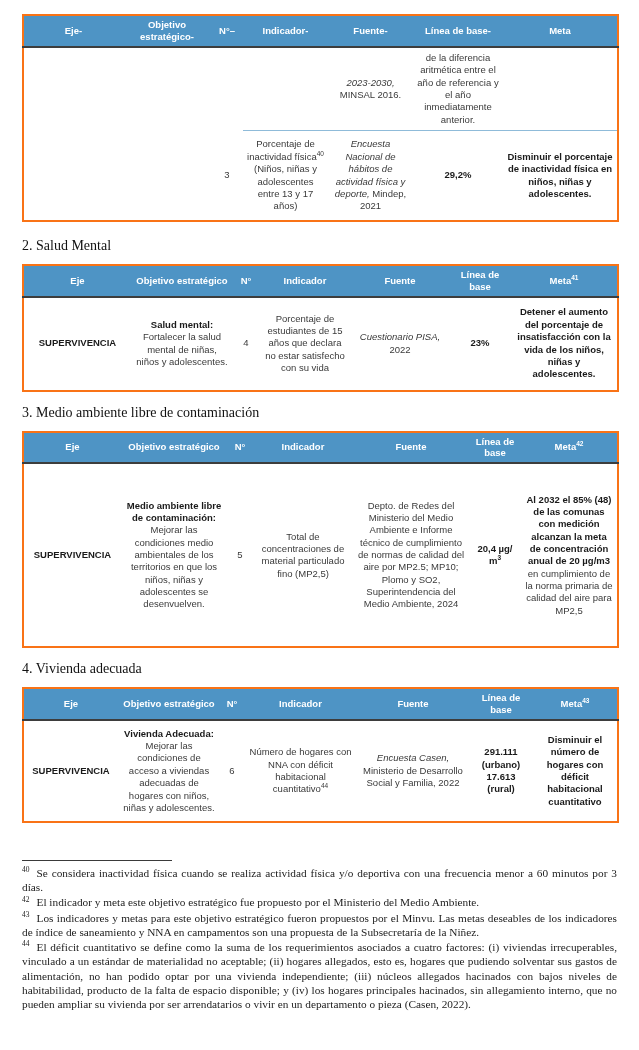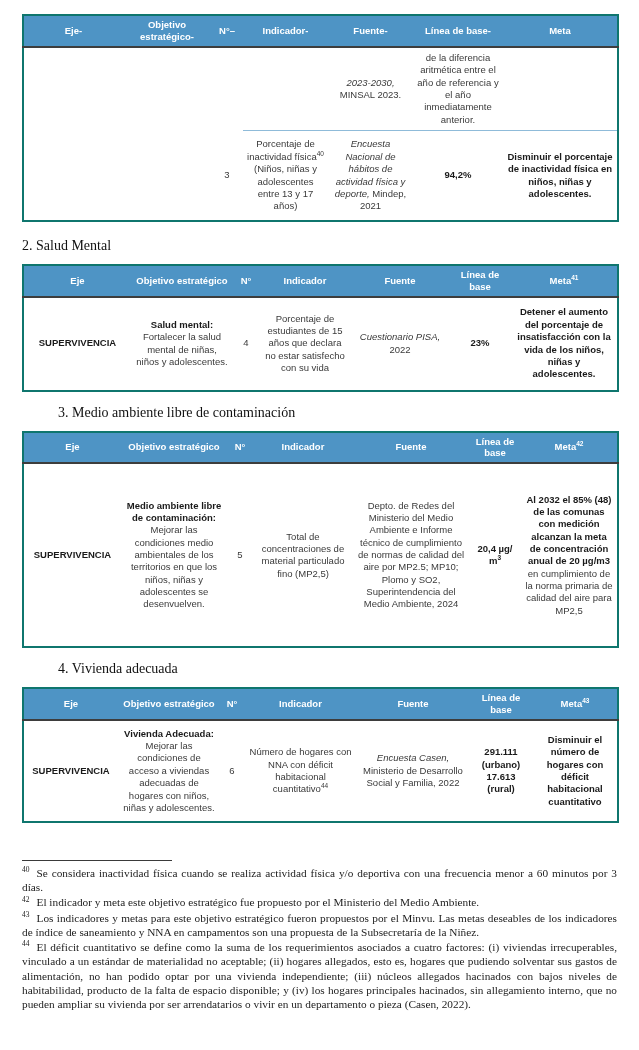--- a/index.html
+++ b/index.html
@@ -12,21 +12,21 @@
   }
   .page { padding: 14px 22px 0 22px; }
 
   
   table {
     border-collapse: collapse;
     table-layout: fixed;
     width: 595px;
     font-size: 9.5px;
     line-height: 1.3;
-    border: 2px solid #0f766e;
+    border: 2px solid #f97316;
   }
   th {
     background: #4e94c5;
     color: #ffffff;
     font-weight: bold;
     font-size: 9.5px;
     line-height: 1.25;
     padding: 3px 2px;
     text-align: center;
     vertical-align: middle;
@@ -47,21 +47,21 @@
   #table-continuation tr.row3 td.no-sep { border-top: none; }
 
   
   .section-title {
     font-family: "Liberation Serif", serif;
     font-size: 14px;
     font-weight: normal;
     color: #111111;
     margin: 16px 0 10px 0;
   }
-  .section-title.tight { margin-top: 13px; margin-left: 36px; }
+  .section-title.tight { margin-top: 13px; }
 
   
   .footnotes {
     margin-top: 37px;
     font-family: "Liberation Serif", serif;
     font-size: 11.3px;
     line-height: 1.26;
     color: #1c1c1c;
   }
   .fn-rule {
@@ -99,35 +99,35 @@
       </tr>
     </thead>
     <tbody>
       <tr style="height:84px">
         <td rowspan="2"></td>
         <td rowspan="2"></td>
         <td></td>
         <td></td>
         <td>
           <span class="i">2023-2030,</span>
-          <span>MINSAL 2023.</span>
+          <span>MINSAL 2016.</span>
         </td>
         <td>de la diferencia aritmética entre el año de referencia y el año inmediatamente anterior.</td>
         <td></td>
       </tr>
       <tr class="row3" style="height:90px">
         <td class="no-sep">3</td>
         <td>
           <span>Porcentaje de inactividad física</span><sup>40</sup><span> (Niños, niñas y adolescentes entre 13 y 17 años)</span>
         </td>
         <td>
           <span class="i">Encuesta Nacional de hábitos de actividad física y deporte,</span>
           <span>Mindep, 2021</span>
         </td>
-        <td class="b">94,2%</td>
+        <td class="b">29,2%</td>
         <td class="b">Disminuir el porcentaje de inactividad física en niños, niñas y adolescentes.</td>
       </tr>
     </tbody>
   </table>
 
   <h2 class="section-title">2. Salud Mental</h2>
 
   <table>
     <colgroup>
       <col style="width:108px">

